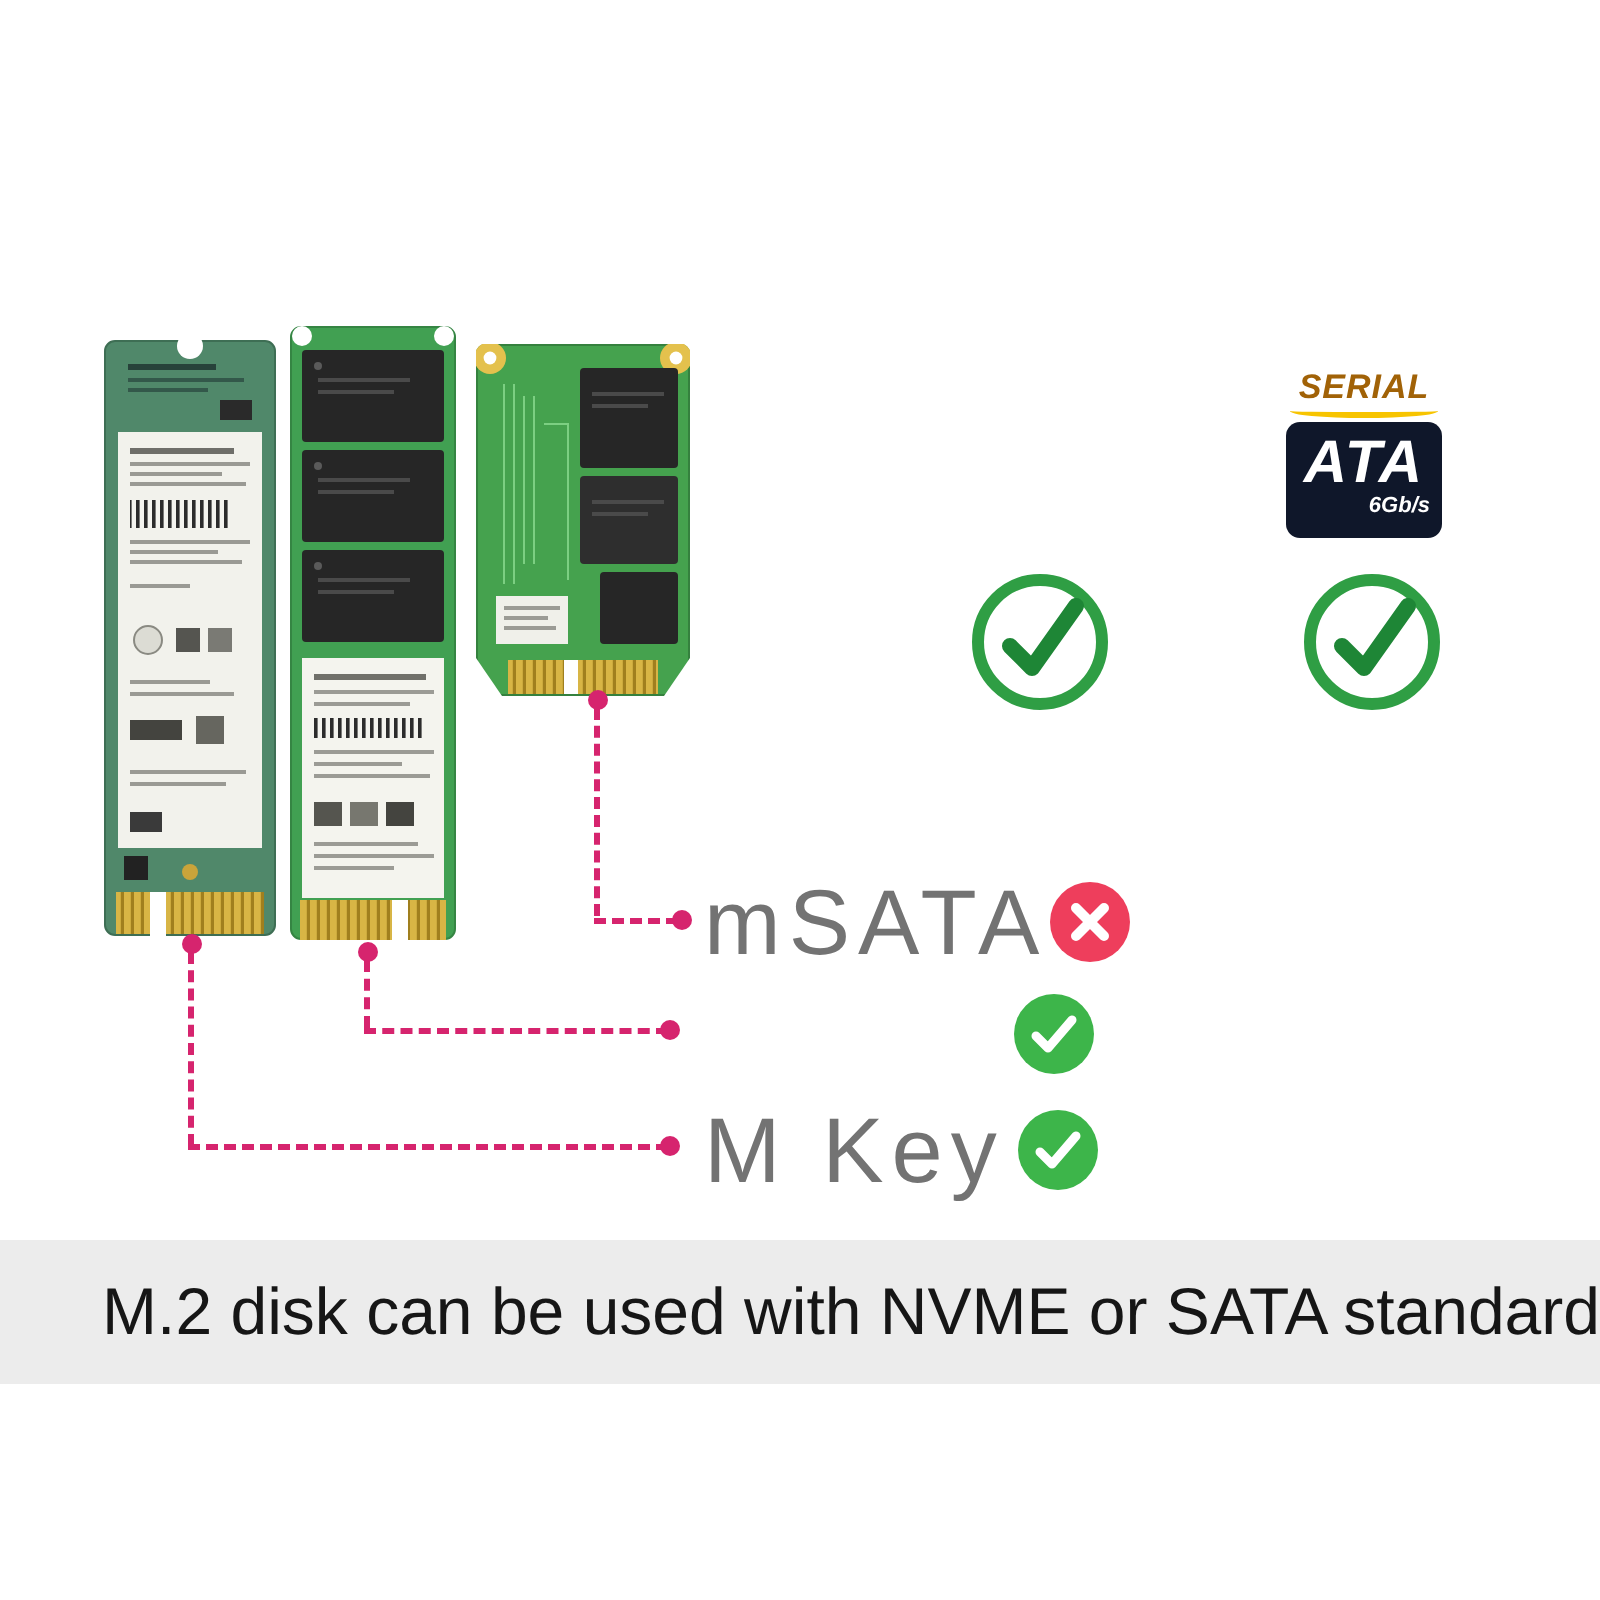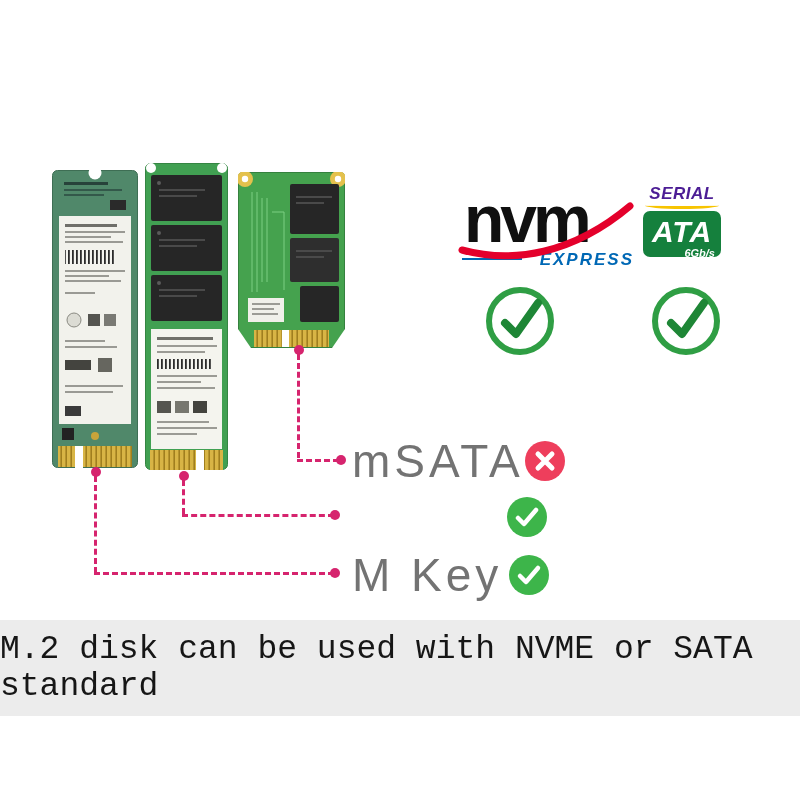--- a/index.html
+++ b/index.html
@@ -16,24 +16,24 @@
   .nvme-logo{left:458px;top:192px;width:178px;height:86px;}
   .nvm-word{position:absolute;left:6px;top:-6px;font-size:66px;line-height:1;
             font-weight:bold;letter-spacing:-4px;color:#101010;}
   .nvm-swoosh{position:absolute;left:0;top:0;width:178px;height:86px;}
   .nvm-express{position:absolute;right:2px;top:58px;font-size:17px;font-weight:bold;
                font-style:italic;letter-spacing:2px;color:#0068b5;}
   .nvm-line{position:absolute;left:4px;top:66px;width:60px;height:2px;background:#0068b5;}
 
   
   .sata-logo{left:643px;top:184px;width:78px;height:90px;}
-  .sata-serial{font-size:17px;font-weight:bold;font-style:italic;color:#4c1d95;
+  .sata-serial{font-size:17px;font-weight:bold;font-style:italic;color:#a16207;
                text-align:center;letter-spacing:0.5px;line-height:20px;}
   .sata-arc{height:4px;border-bottom:3px solid #f7c400;border-radius:50%;margin:-2px 2px 2px;}
-  .sata-box{background:#15803d;border-radius:7px;height:46px;position:relative;}
+  .sata-box{background:#0f172a;border-radius:7px;height:58px;position:relative;}
   .sata-ata{color:#fff;font-weight:bold;font-style:italic;font-size:30px;text-align:center;
             letter-spacing:1px;line-height:36px;padding-top:3px;}
   .sata-speed{color:#fff;font-size:11px;font-weight:bold;font-style:italic;
               text-align:right;padding-right:6px;margin-top:-3px;padding-left:16px;}
 
   
   .bigcheck1{left:482px;top:283px;}
   .bigcheck2{left:648px;top:283px;}
   .dv{width:0;border-left:3px dashed #d6246e;}
   .dh{height:0;border-top:3px dashed #d6246e;}
@@ -54,22 +54,22 @@
   
   .conn-label{font-size:46px;color:#737373;letter-spacing:4px;line-height:1;}
   .l-msata{left:352px;top:438px;}
   .l-bkey{left:352px;top:494px;}
   .l-mkey{left:352px;top:552px;}
   .s-msata{left:524px;top:440px;}
   .s-bkey{left:506px;top:496px;}
   .s-mkey{left:508px;top:554px;}
 
   
-  .caption-band{left:0;top:620px;width:800px;height:96px;background:#ececec;
-                display:flex;align-items:center;justify-content:flex-end;font-family:Liberation Mono, monospace;}
+  .caption-band{left:0;top:620px;width:800px;height:72px;background:#ececec;
+                display:flex;align-items:center;justify-content:flex-end;}
   .caption-text{font-size:33px;color:#161616;}
 </style>
 </head>
 <body>
 
 <div class="stage">
 
   <div class="abs ssd1">
     <svg width="86" height="298" viewBox="0 0 86 298">
       <defs>
@@ -198,28 +198,20 @@
       <rect x="14" y="131" width="28" height="2" fill="#9b9b95"></rect>
       <rect x="14" y="136" width="22" height="2" fill="#9b9b95"></rect>
       <rect x="14" y="141" width="26" height="2" fill="#9b9b95"></rect>
       <rect x="16" y="158" width="75" height="17" fill="url(#pins3)"></rect>
       <rect x="44" y="158" width="7" height="17" fill="#ffffff"></rect>
       <path d="M0,176 L0,157 L13,176 Z" fill="#ffffff"></path>
       <path d="M107,176 L107,157 L94,176 Z" fill="#ffffff"></path>
     </svg>
   </div>
 
-  <div class="abs nvme-logo">
-    <div class="nvm-word">nvm</div>
-    <div class="nvm-line"></div>
-    <div class="nvm-express">EXPRESS</div>
-    <svg class="nvm-swoosh" viewBox="0 0 178 86">
-      <path d="M4,58 C55,72 115,62 172,14" fill="none" stroke="#e4002b" stroke-width="7" stroke-linecap="round"></path>
-    </svg>
-  </div>
 
   <div class="abs sata-logo">
     <div class="sata-serial">SERIAL</div>
     <div class="sata-arc"></div>
     <div class="sata-box">
       <div class="sata-ata">ATA</div>
       <div class="sata-speed">6Gb/s</div>
     </div>
   </div>
 

